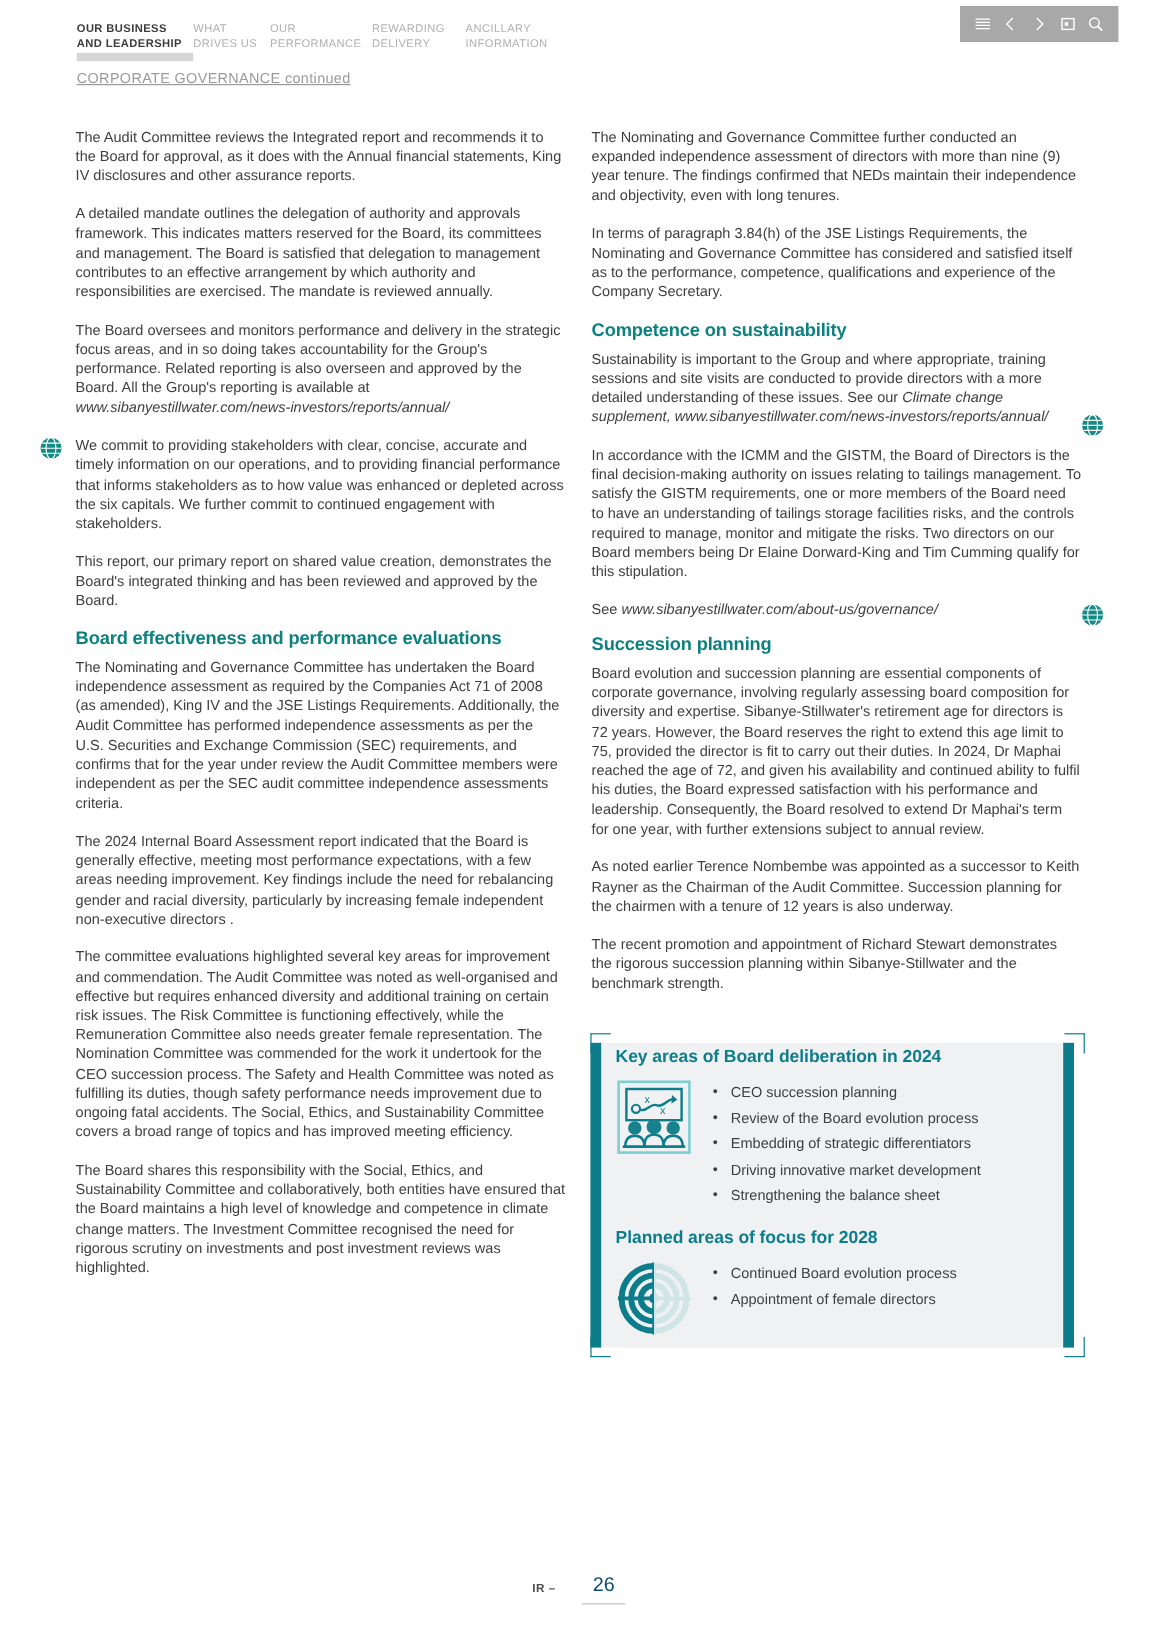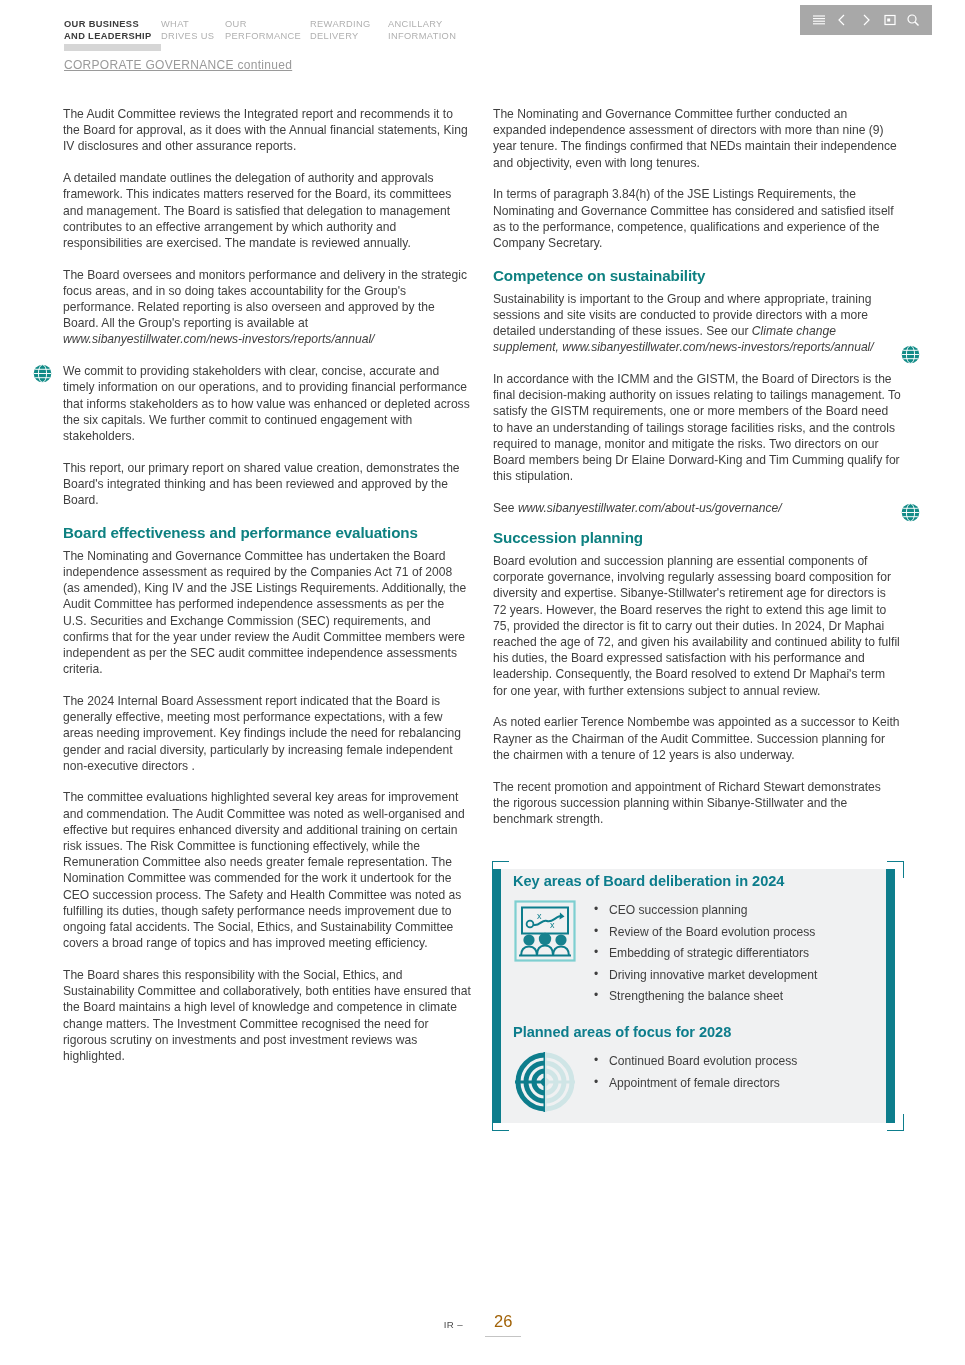--- a/index.html
+++ b/index.html
@@ -198,28 +198,28 @@
     position: absolute;
     left: 0;
     top: 1312px;
     width: 965px;
     display: flex;
     align-items: center;
     justify-content: center;
   }
   .footer-ir {
     font-size: 9.7px;
-    font-weight: normal;
+    font-weight: bold;
     color: #4a4a4a;
     letter-spacing: 0.4px;
     margin-right: 22px;
   }
   .footer-page {
     font-size: 16.5px;
-    color: #a16207;
+    color: #0c4a6e;
     border-bottom: 1.5px solid #c4c4c4;
     padding: 0 9px 5px 9px;
   }
 </style>
 </head>
 <body>
 
 <div class="page">
 
   <div class="toolbar">

